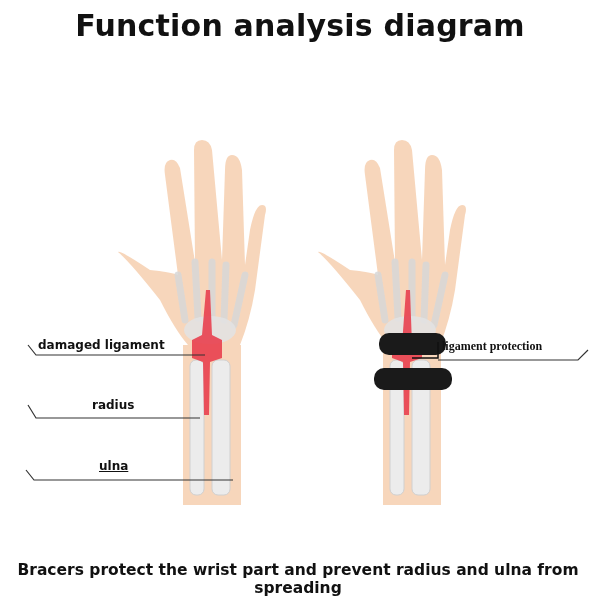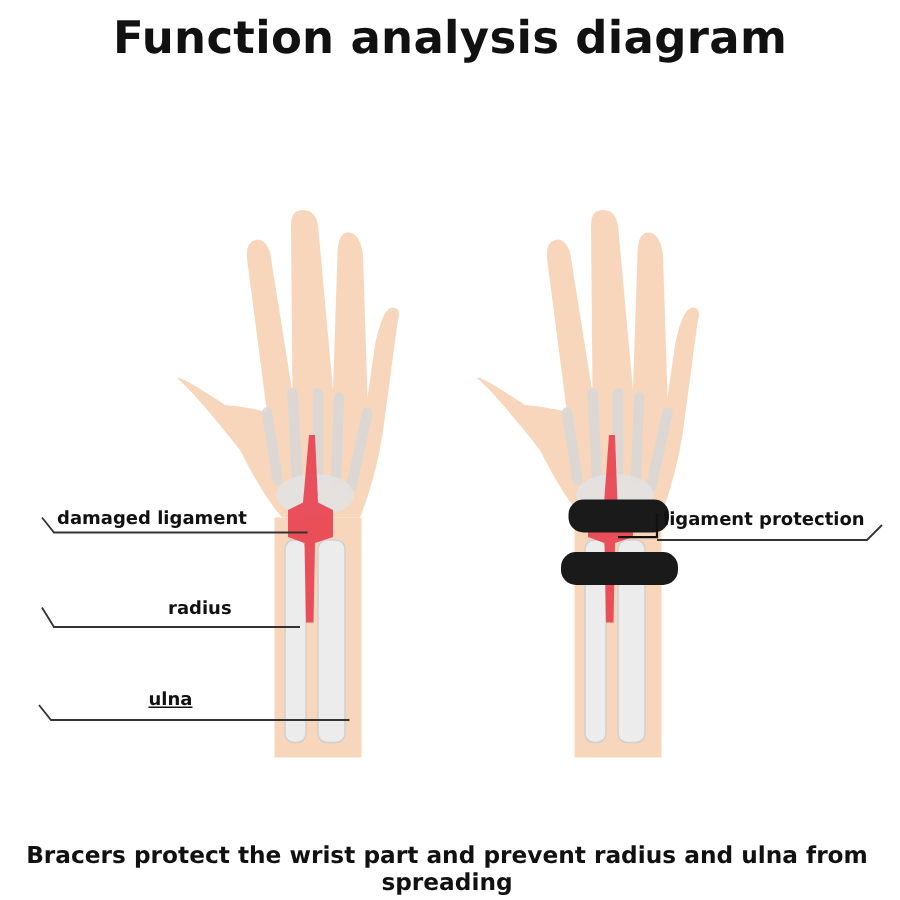--- a/index.html
+++ b/index.html
@@ -65,17 +65,17 @@
 
     <rect x="379" y="333" width="67" height="22" rx="10" fill="#1a1a1a"></rect>
     <rect x="374" y="368" width="78" height="22" rx="10" fill="#1a1a1a"></rect>
 
     <polyline points="412,358 438,358 438,342" fill="none" stroke="#111" stroke-width="1.5"></polyline>
     <polyline points="438,360 578,360 588,350" fill="none" stroke="#333" stroke-width="1.2"></polyline>
   </g>
 </svg>
 
 <div class="label" style="left:38px; top:338px;">damaged ligament</div>
-<div class="label" style="left:92px; top:398px;margin-left:20px;">radius</div>
+<div class="label" style="left:92px; top:398px;">radius</div>
 <div class="label" style="left:99px; top:459px;text-decoration:underline;">ulna</div>
-<div class="label" style="left:442px; top:339px;">ligament protection</div>
+<div class="label" style="left:442px; top:339px;font-family:Liberation Serif, serif;">ligament protection</div>
 
 <div class="caption">Bracers protect the wrist part and prevent radius and ulna from spreading</div>
 
 </body></html>

